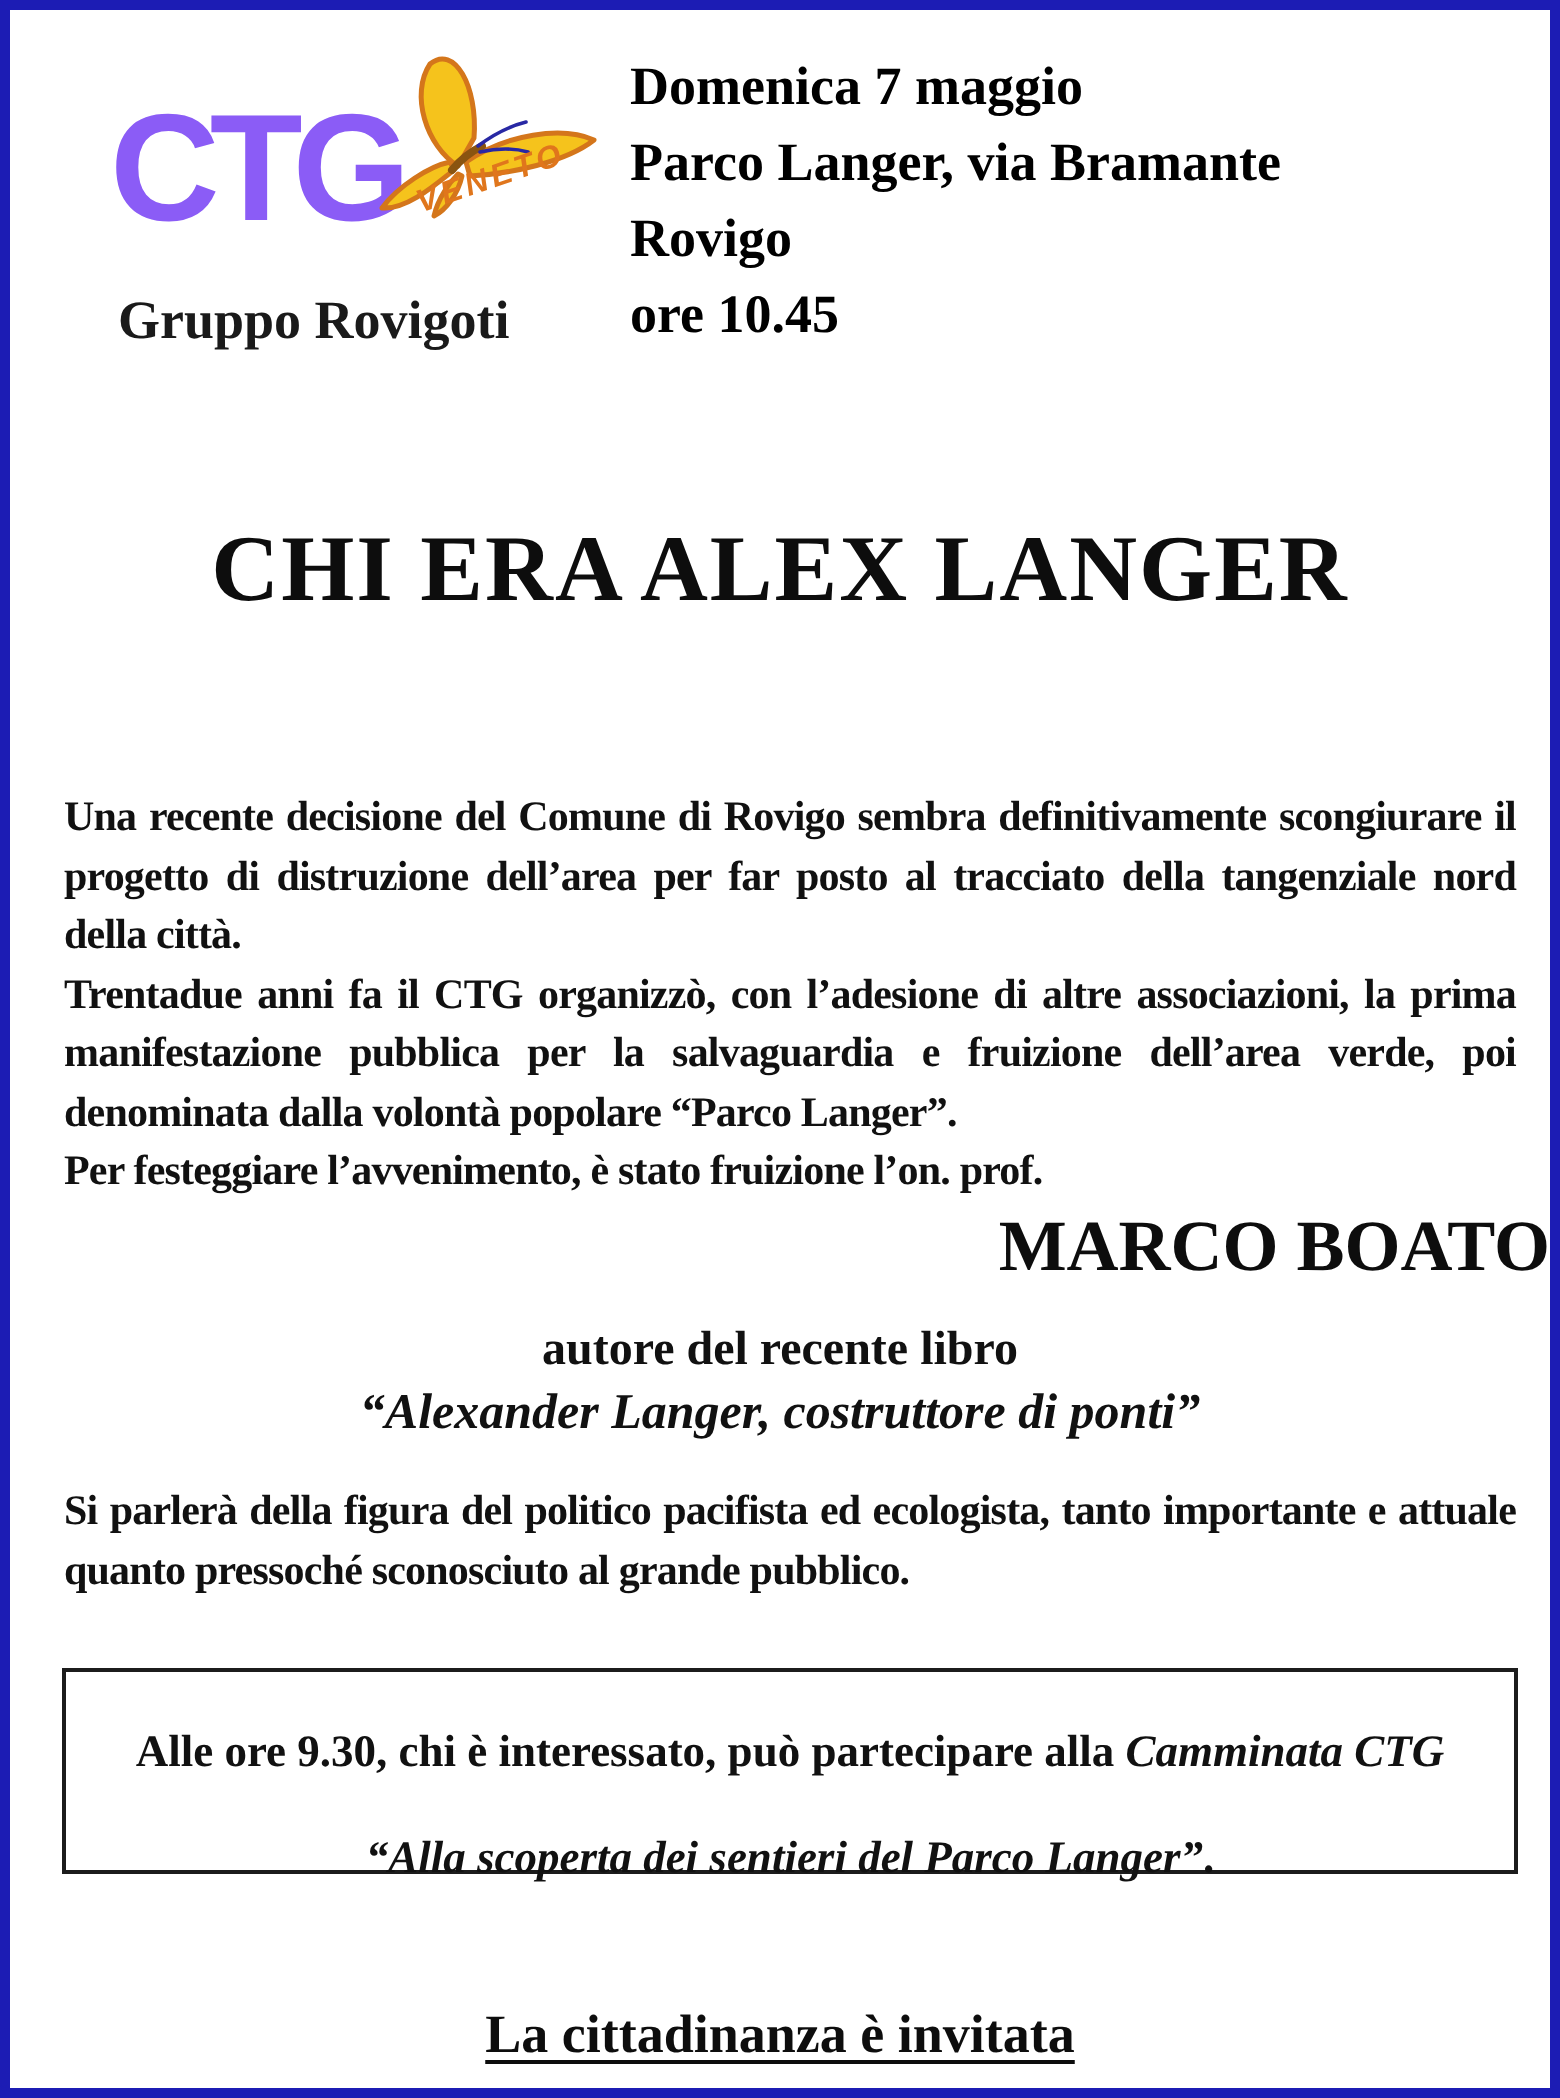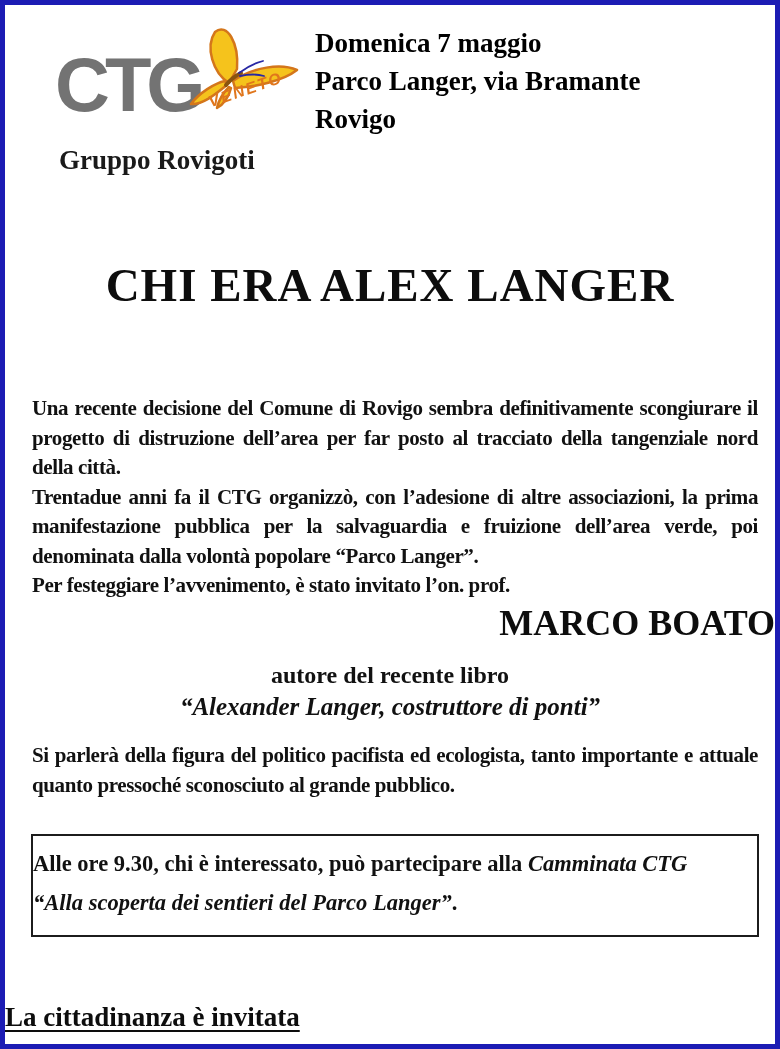--- a/index.html
+++ b/index.html
@@ -14,21 +14,21 @@
     font-family: "Liberation Serif", serif;
     color: #111111;
   }
 
   
   .logo-block { position: absolute; left: 28px; top: 18px; width: 270px; height: 160px; }
   .ctg-acronym {
     position: absolute; left: 22px; top: 24px;
     font-family: "Liberation Sans", sans-serif;
     font-weight: bold; font-size: 76px; line-height: 1;
-    letter-spacing: -5px; color: #737373;
+    letter-spacing: -5px; color: #8b5cf6;
   }
   .butterfly { position: absolute; left: 138px; top: 2px; width: 135px; height: 100px; }
   .veneto {
     position: absolute; left: 174px; top: 58px;
     font-family: "Liberation Sans", sans-serif;
     font-style: italic; font-weight: bold; font-size: 16px;
     color: #e0761c; letter-spacing: 2px;
     transform: rotate(-19deg);
     white-space: nowrap;
   }
@@ -82,34 +82,34 @@
   .body-text-2 {
     position: absolute; top: 722px; left: 27px; width: 726px;
     font-weight: bold; font-size: 21px; line-height: 29.5px;
     letter-spacing: -0.4px; text-align: justify; color: #111111; margin-top: 14px;
   }
 
   
   .note-box {
     position: absolute; top: 829px; left: 26px; width: 728px; height: 103px;
     border: 2px solid #1c1c1c; background: #ffffff;
-    padding-top: 15px;
+    text-align: center; padding-top: 27px;
   }
   .note-line1 { font-weight: bold; font-size: 22.5px; color: #111111; }
   .note-line1 .it { font-style: italic; }
   .note-line2 {
-    margin-top: 13px; font-weight: bold; font-style: italic;
+    margin-top: 27px; font-weight: bold; font-style: italic;
     font-size: 22.5px; color: #111111;
   }
   .note-line2 .up { font-style: normal; }
 
   
   .footer-line {
     position: absolute; top: 997px; left: 0; width: 100%;
-    font-weight: bold; font-size: 27px; color: #0d0d0d;
+    text-align: center; font-weight: bold; font-size: 27px; color: #0d0d0d;
   }
   .footer-line span { text-decoration: underline; text-underline-offset: 4px; }
 </style>
 </head>
 <body>
 
 <div class="page">
 
   <div class="logo-block">
     <div class="ctg-acronym">CTG</div>
@@ -131,28 +131,29 @@
       <path d="M69,51 C78,49 86,49 93,51" stroke="#2828a4" stroke-width="1.8" fill="none" stroke-linecap="round"></path>
     </svg>
     <div class="veneto">VENETO</div>
     <div class="group-name">Gruppo Rovigoti</div>
   </div>
 
   <div class="event-info">
     <div>Domenica 7 maggio</div>
     <div>Parco Langer, via Bramante</div>
     <div>Rovigo</div>
+    <div>ore 10.45</div>
   </div>
 
   <div class="main-title">CHI ERA ALEX LANGER</div>
 
   <div class="body-text">
     <p>Una recente decisione del Comune di Rovigo sembra definitivamente scongiurare il progetto di distruzione dell’area per far posto al tracciato della tangenziale nord della città.</p>
     <p>Trentadue anni fa il CTG organizzò, con l’adesione di altre  associazioni, la prima manifestazione pubblica per la salvaguardia e fruizione dell’area verde, poi denominata dalla volontà popolare “Parco Langer”.</p>
-    <p>Per festeggiare l’avvenimento,  è stato invitato  l’on. prof.</p>
+    <p>Per festeggiare l’avvenimento,  è stato fruizione  l’on. prof.</p>
   </div>
 
   <div class="speaker">MARCO BOATO</div>
   <div class="speaker-sub">autore del recente libro</div>
   <div class="book-title">“Alexander Langer, costruttore di ponti”</div>
 
   <div class="body-text-2">Si parlerà della figura del politico pacifista ed ecologista, tanto importante e attuale quanto pressoché sconosciuto al grande pubblico.</div>
 
   <div class="note-box">
     <div class="note-line1"><span>Alle ore 9.30, chi è interessato, può partecipare alla </span><span class="it">Camminata CTG</span></div>

